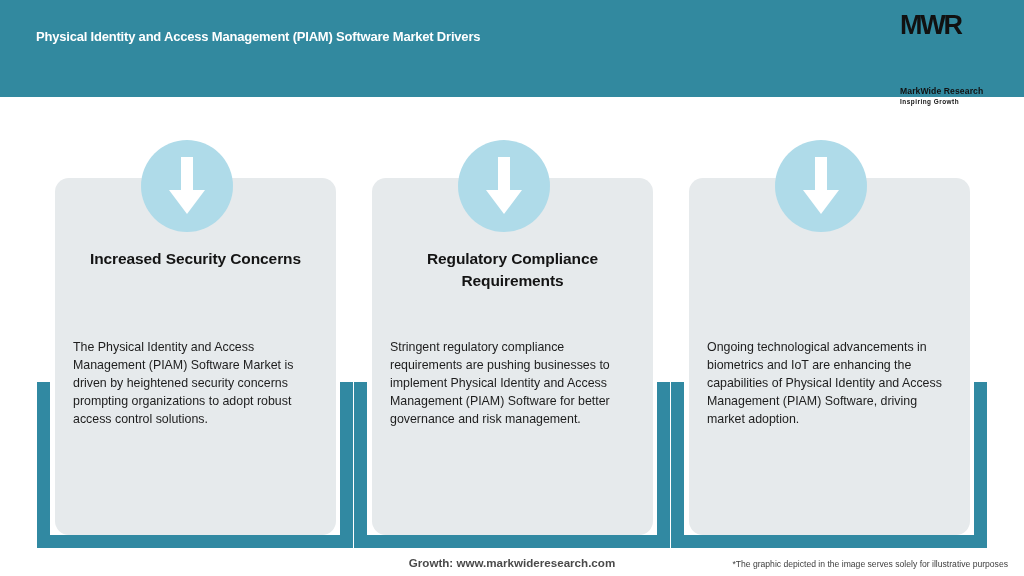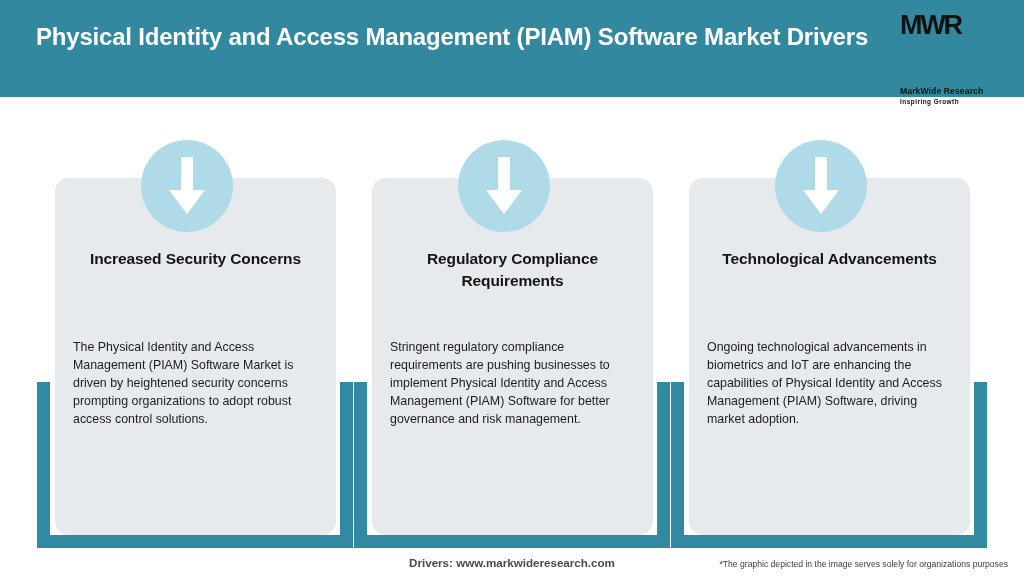--- a/index.html
+++ b/index.html
@@ -23,21 +23,21 @@
     width: 1024px;
     height: 97px;
     background: #32899f;
   }
   #header-title {
     position: absolute;
     left: 36px;
     top: 24px;
     width: 820px;
     color: #ffffff;
-    font-size: 24px;
+    font-size: 13px;
     font-weight: bold;
     letter-spacing: -0.2px;
     line-height: 26px;
     white-space: nowrap;
   }
 
   
   #logo {
     position: absolute;
     right: 16px;
@@ -223,26 +223,25 @@
         <path d="M14 0 H26 V33 H38 L20 57 L2 33 H14 Z" fill="#ffffff"></path>
       </svg>
     </div>
   </div>
 
   <div class="card-group g2">
     <div class="frame-left"></div>
     <div class="frame-right"></div>
     <div class="frame-bottom"></div>
     <div class="card">
-      <div class="card-title">Technological Advancements</div>
       <div class="card-body">Ongoing technological advancements in biometrics and IoT are enhancing the capabilities of Physical Identity and Access Management (PIAM) Software, driving market adoption.</div>
     </div>
     <div class="arrow-badge">
       <svg width="40" height="58" viewBox="0 0 40 58" xmlns="http://www.w3.org/2000/svg">
         <path d="M14 0 H26 V33 H38 L20 57 L2 33 H14 Z" fill="#ffffff"></path>
       </svg>
     </div>
   </div>
 
 </div>
 
-<div id="source-text">Drivers: www.markwideresearch.com</div>
-<div id="disclaimer-text">*The graphic depicted in the image serves solely for organizations purposes</div>
+<div id="source-text">Growth: www.markwideresearch.com</div>
+<div id="disclaimer-text">*The graphic depicted in the image serves solely for illustrative purposes</div>
 
 </body></html>

